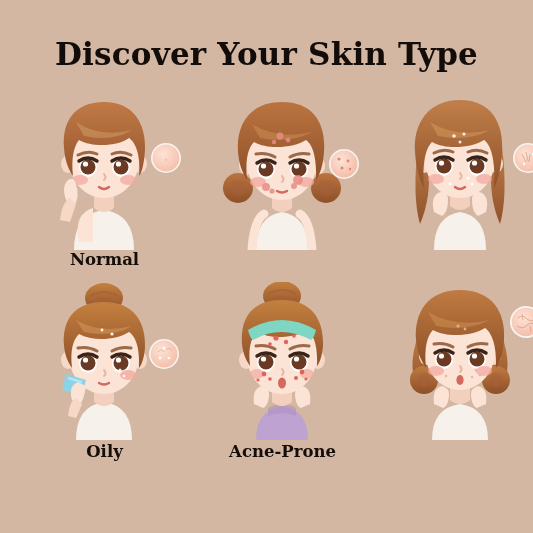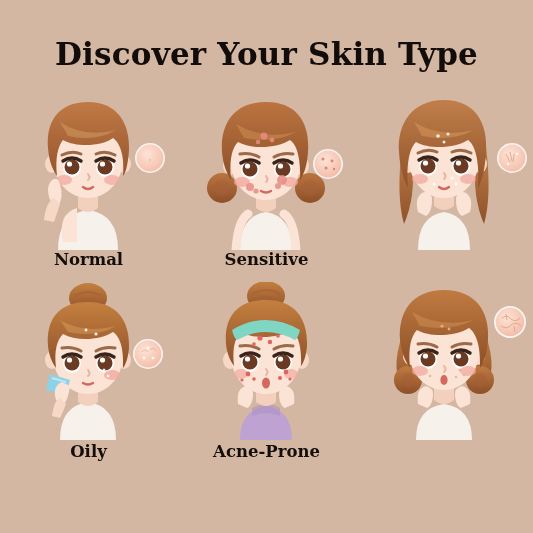--- a/index.html
+++ b/index.html
@@ -14,21 +14,21 @@
   .title{
     position:absolute;top:36px;left:0;width:533px;
     text-align:center;
     font-family:"DejaVu Serif", serif;
     font-weight:bold;
     font-size:31px;
     letter-spacing:.2px;
     color:#120d0a;
   }
 
-  .grid{position:absolute;top:92px;left:0;width:480px;}
+  .grid{position:absolute;top:92px;left:16px;width:480px;}
   .row{position:relative;height:190px;}
   .cell{position:absolute;width:177px;top:0;height:190px;}
   .c0{left:0;}  .c1{left:178px;} .c2{left:356px;}
 
   .figwrap{position:absolute;left:0;top:0;width:177px;height:158px;}
   .figwrap svg{display:block;margin:0 auto;}
 
   .label{
     position:absolute;left:0;top:158px;width:177px;
     text-align:center;
@@ -160,21 +160,20 @@
             <circle cx="150" cy="72" r="15" fill="#fff" opacity=".85"></circle>
             <circle cx="150" cy="72" r="13.4" fill="url(#sw2)"></circle>
             <g fill="#e0756b" opacity=".85">
               <circle cx="145" cy="67" r="1.6"></circle>
                 <circle cx="154" cy="69" r="1.4"></circle>
               <circle cx="148" cy="76" r="1.5"></circle>
                 <circle cx="156" cy="77" r="1.2"></circle>
             </g>
           </svg>
         </div>
-        <div class="label">Sensitive</div>
       </div>
 
       <div class="cell c2">
         <div class="figwrap">
           <svg width="177" height="158" viewBox="0 0 177 158">
             <defs>
               <linearGradient id="hairC" x1="0" y1="0" x2="0" y2="1">
                 <stop offset="0" stop-color="#c07f4a"></stop>
                   <stop offset="1" stop-color="#8f5129"></stop>
               </linearGradient>

